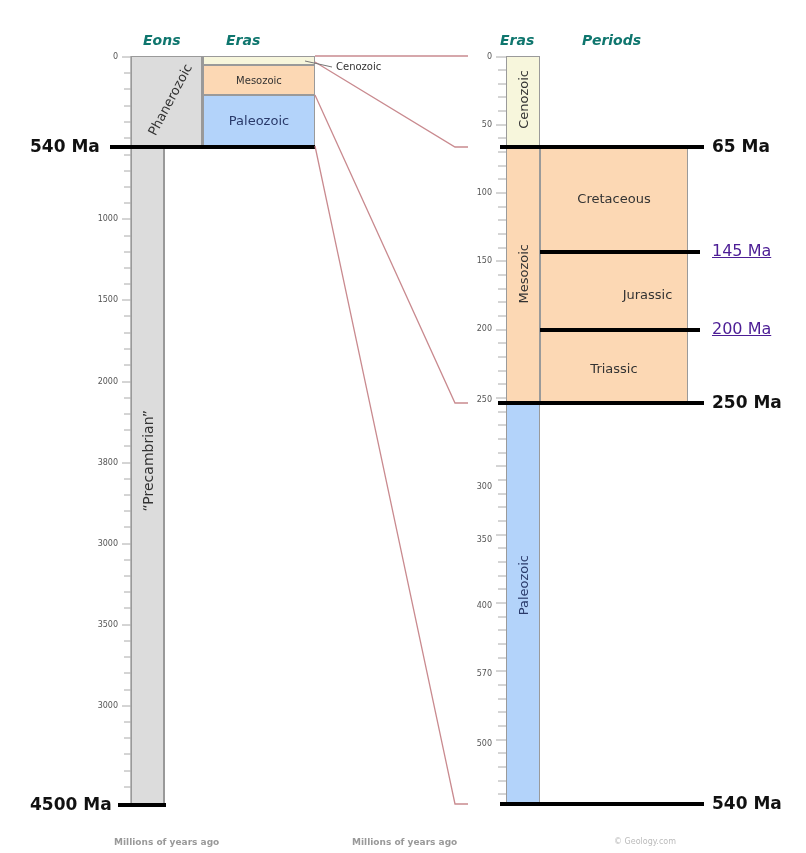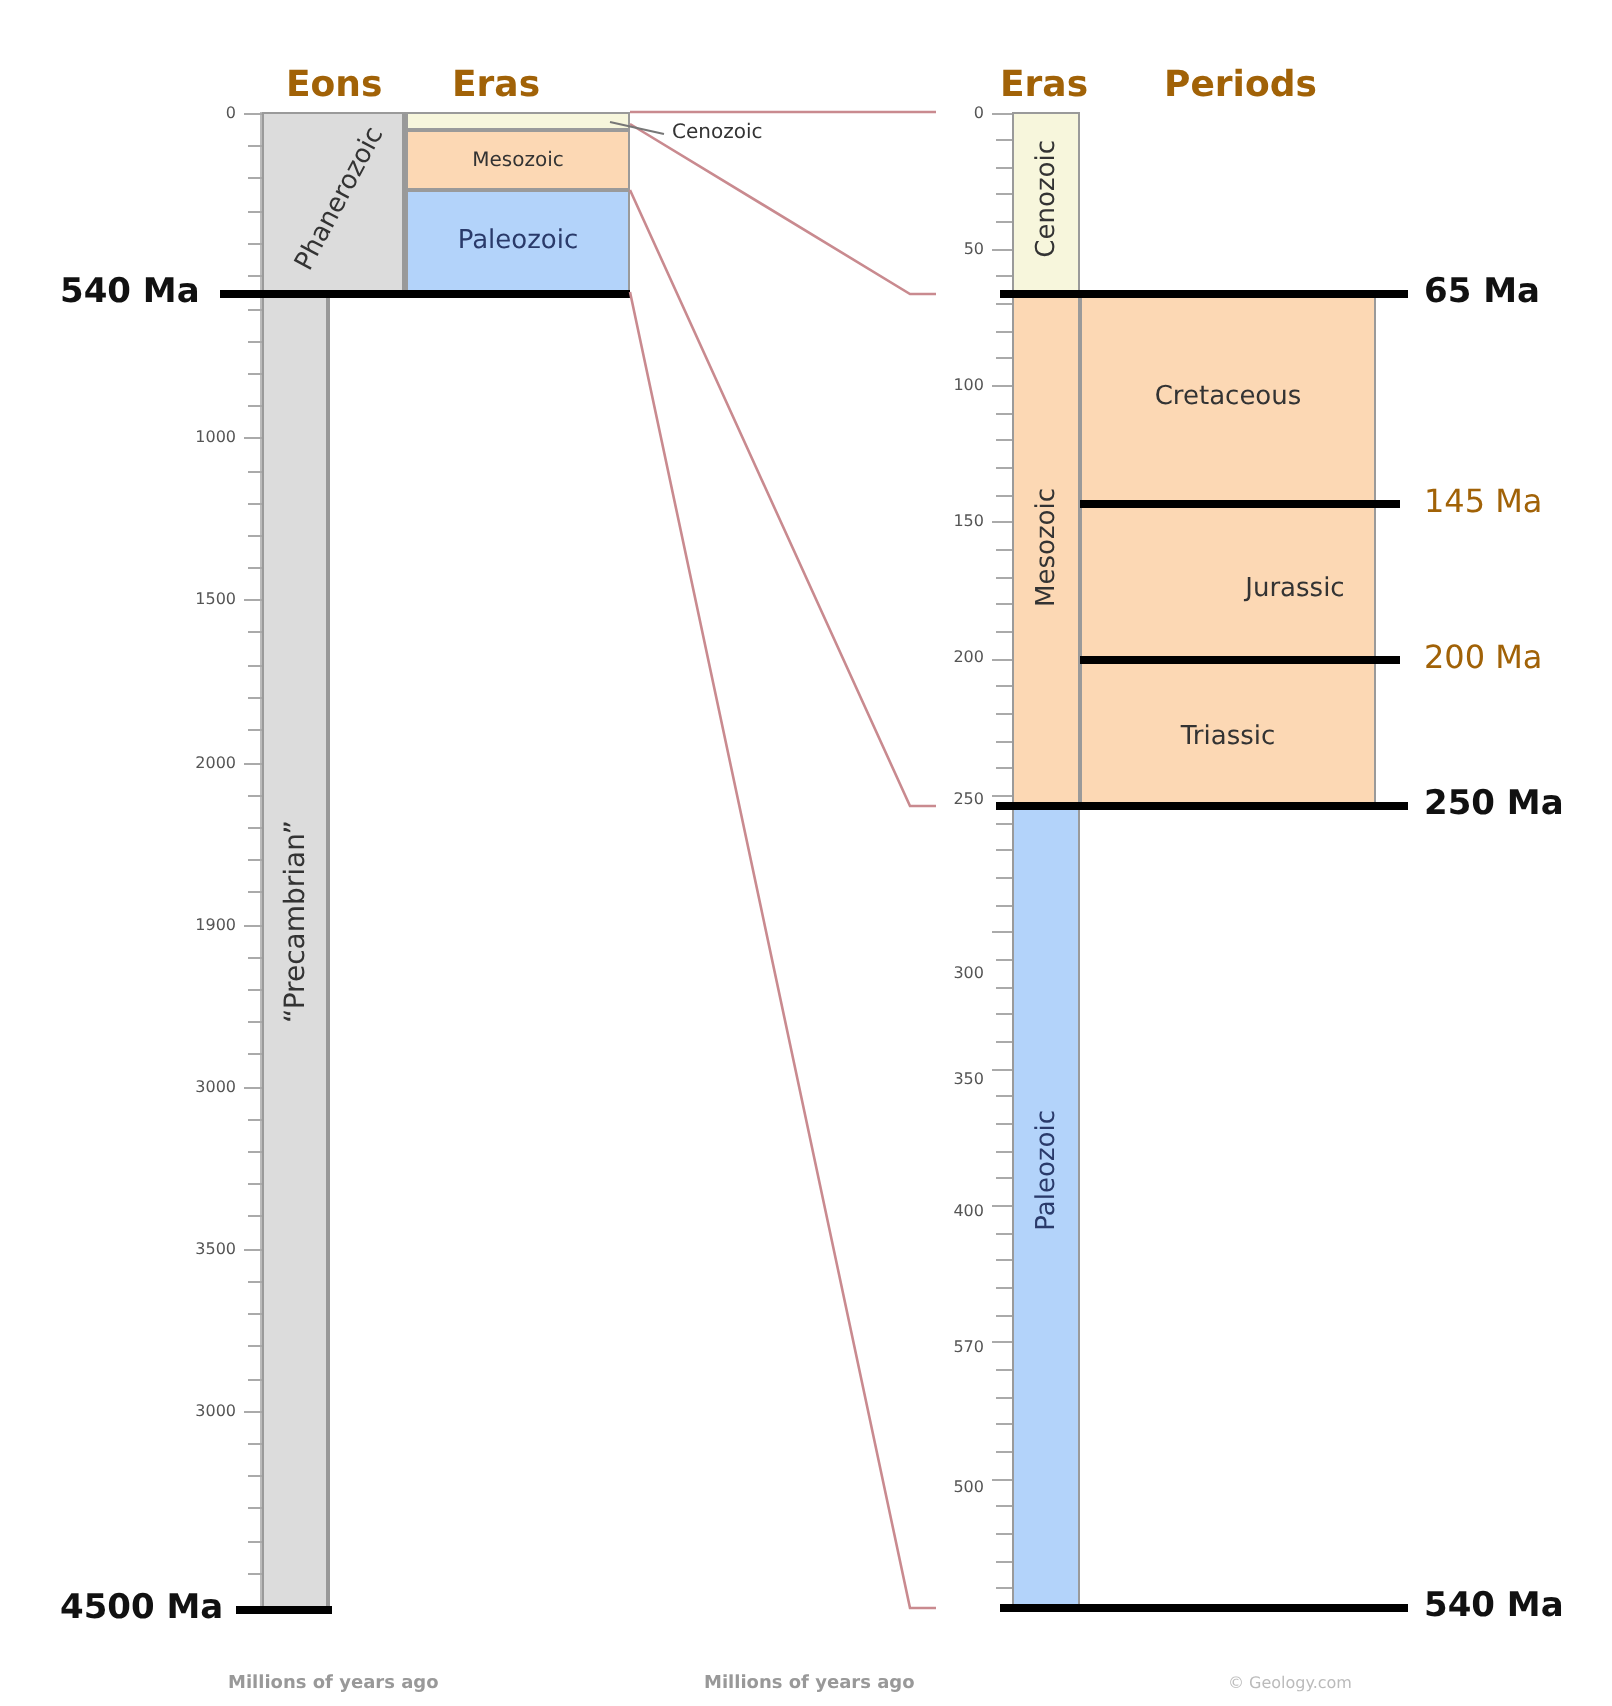--- a/index.html
+++ b/index.html
@@ -1,22 +1,22 @@
 <!DOCTYPE html>
 <html><head>
   <meta charset="utf-8">
   <style>
     html, body { margin: 0; padding: 0; background: #ffffff; }
     body { width: 806px; height: 853px; position: relative; overflow: hidden;
            font-family: "Liberation Sans", sans-serif; }
     .abs { position: absolute; }
-    .hdr { font-weight: bold; font-size: 18px; color: #a16207; font-family: "DejaVu Sans", sans-serif; }
+    .hdr { font-weight: bold; font-size: 14px; color: #0f766e; font-family: "DejaVu Sans", sans-serif; font-style: italic; }
     .tick-lbl { font-size: 8px; color: #555; text-align: right; width: 30px; font-family: "DejaVu Sans", sans-serif; }
     .big-lbl { font-weight: bold; font-size: 17px; color: #111; font-family: "DejaVu Sans", sans-serif; }
-    .mid-lbl { font-size: 16px; color: #a16207; font-family: "DejaVu Sans", sans-serif; }
+    .mid-lbl { font-size: 16px; color: #4c1d95; font-family: "DejaVu Sans", sans-serif; text-decoration: underline; }
     .block { box-sizing: border-box; border: 1px solid #9a9a9a; }
     .inner-lbl { font-size: 12px; color: #333; font-family: "DejaVu Sans", sans-serif; }
     .vert { writing-mode: vertical-rl; transform: rotate(180deg); white-space: nowrap; }
     .bar { background: #000; height: 4px; }
     .axis-note { font-size: 9px; color: #999; font-weight: bold; font-family: "DejaVu Sans", sans-serif; margin-top: 22px; }
   </style>
 </head>
 <body>
 
 <div class="abs hdr" style="left:143px;top:32px;">Eons</div>
@@ -70,21 +70,21 @@
       <line x1="6" y1="688" x2="13" y2="688"></line>
       <line x1="6" y1="704" x2="13" y2="704"></line>
       <line x1="6" y1="721" x2="13" y2="721"></line>
       <line x1="6" y1="737" x2="13" y2="737"></line>
   </g>
 </svg>
 <div class="abs tick-lbl" style="left:88px;top:52px;">0</div>
 <div class="abs tick-lbl" style="left:88px;top:214px;">1000</div>
 <div class="abs tick-lbl" style="left:88px;top:295px;">1500</div>
 <div class="abs tick-lbl" style="left:88px;top:377px;">2000</div>
-<div class="abs tick-lbl" style="left:88px;top:458px;">1900</div>
+<div class="abs tick-lbl" style="left:88px;top:458px;">3800</div>
 <div class="abs tick-lbl" style="left:88px;top:539px;">3000</div>
 <div class="abs tick-lbl" style="left:88px;top:620px;">3500</div>
 <div class="abs tick-lbl" style="left:88px;top:701px;">3000</div>
 
 <div class="abs block" style="left:131px;top:56px;width:72px;height:90px;background:#dcdcdc;border-right:2px solid #999;"></div>
 <div class="abs inner-lbl" style="left:130px;top:92px;font-size:13px;color:#333;transform:rotate(-62deg);transform-origin:center;width:80px;text-align:center;">Phanerozoic</div>
 
 <div class="abs block" style="left:131px;top:146px;width:34px;height:660px;background:#dcdcdc;border-right:2px solid #999;"></div>
 <div class="abs vert inner-lbl" style="left:140px;top:410px;font-size:14px;color:#333;">“Precambrian”</div>
 

